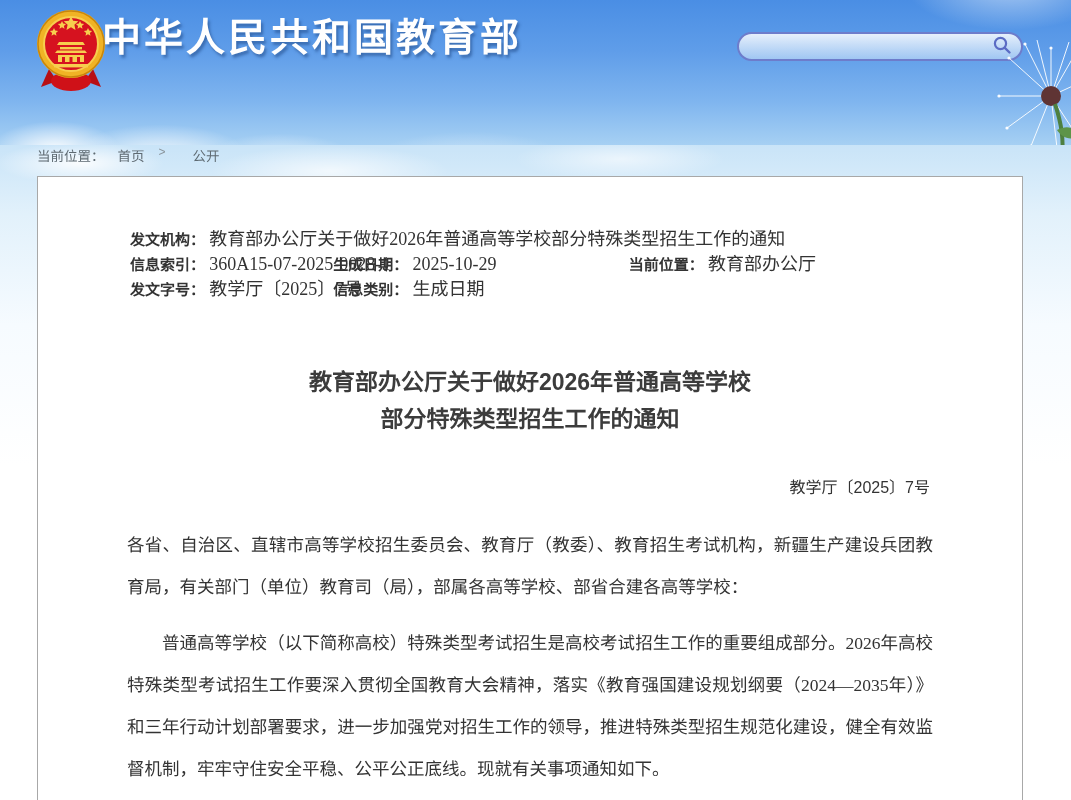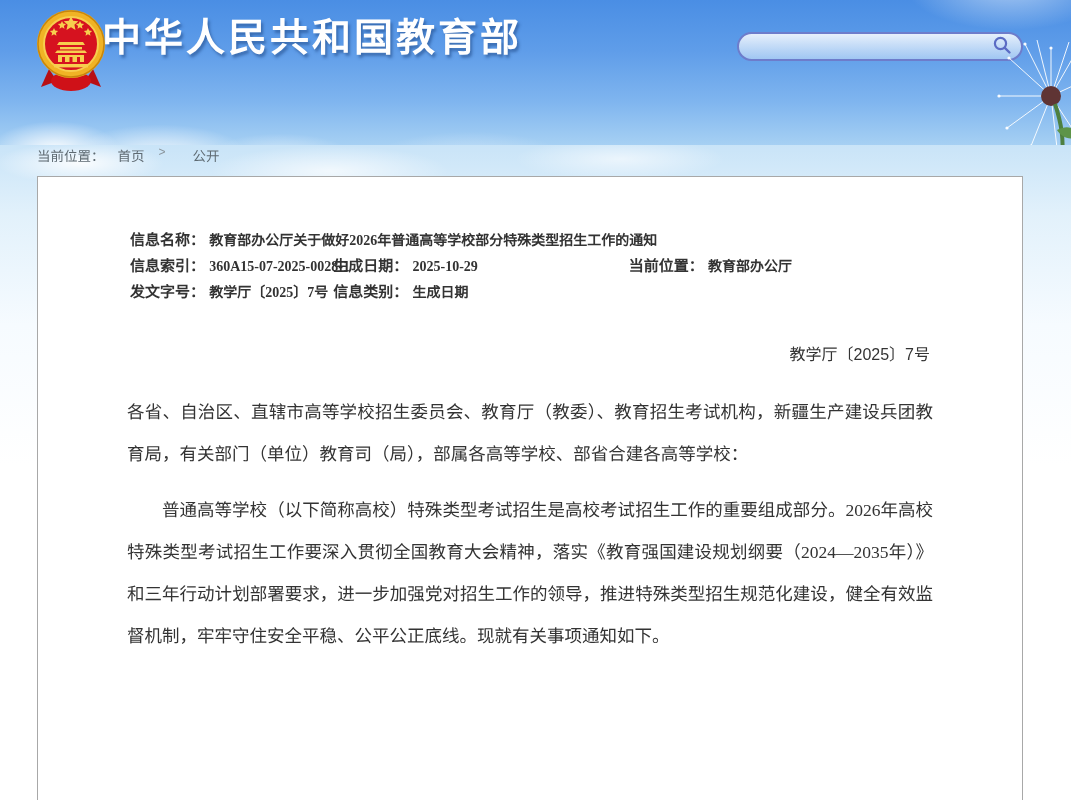--- a/index.html
+++ b/index.html
@@ -64,21 +64,21 @@
   .breadcrumb a{color:#5e6a72;text-decoration:none;cursor:pointer;margin-left:13px;}
   .crumb-sep{margin:0 14px;color:#8a959c;font-size:12px;}
   
   .panel{
     position:relative;margin-left:37px;width:986px;height:740px;box-sizing:border-box;
     background:#fff;border:1px solid #a8a8a8;
   }
   .meta{padding:50px 60px 0 92px;font-size:15px;color:#333;}
   .meta-row{line-height:25px;white-space:nowrap;}
   .meta-label{font-weight:bold;color:#333;}
-  .meta-value{font-family:"Liberation Serif","DejaVu Serif",serif;font-size:14px;color:#333;font-weight:bold;}
+  .meta-value{font-family:"Liberation Serif","DejaVu Serif",serif;font-size:18px;color:#333;}
   .w-index{display:inline-block;width:120px;}
   .w-date{display:inline-block;width:212px;}
   .w-docno{display:inline-block;width:120px;}
   .doc-title{
     margin:62px 40px 0;text-align:center;
     font-size:23px;font-weight:bold;color:#3c3c3c;line-height:37px;
   }
   .doc-number{
     margin-top:36px;text-align:right;padding-right:92px;
     font-size:16px;color:#333;
@@ -178,39 +178,43 @@
     <span>当前位置：</span>
     <a>首页</a>
     <span class="crumb-sep">&gt;</span>
     <a>公开</a>
   </div>
 
   <div class="panel">
 
     <div class="meta">
       <div class="meta-row">
-        <span class="meta-label">信息名称：</span>
+        <span class="meta-label">发文机构：</span>
         <span class="meta-value">教育部办公厅关于做好2026年普通高等学校部分特殊类型招生工作的通知</span>
       </div>
       <div class="meta-row">
         <span class="meta-label">信息索引：</span>
         <span class="meta-value w-index">360A15-07-2025-0028-1</span>
         <span class="meta-label">生成日期：</span>
         <span class="meta-value w-date">2025-10-29</span>
         <span class="meta-label">当前位置：</span>
         <span class="meta-value">教育部办公厅</span>
       </div>
       <div class="meta-row">
         <span class="meta-label">发文字号：</span>
         <span class="meta-value w-docno">教学厅〔2025〕7号</span>
         <span class="meta-label">信息类别：</span>
         <span class="meta-value">生成日期</span>
       </div>
     </div>
 
+    <h2 class="doc-title">
+      <span>教育部办公厅关于做好2026年普通高等学校</span><br>
+      <span>部分特殊类型招生工作的通知</span>
+    </h2>
 
     <div class="doc-number">教学厅〔2025〕7号</div>
 
     <div class="doc-content">
       <p>各省、自治区、直辖市高等学校招生委员会、教育厅（教委）、教育招生考试机构，新疆生产建设兵团教育局，有关部门（单位）教育司（局），部属各高等学校、部省合建各高等学校：</p>
       <p class="indent">普通高等学校（以下简称高校）特殊类型考试招生是高校考试招生工作的重要组成部分。2026年高校特殊类型考试招生工作要深入贯彻全国教育大会精神，落实《教育强国建设规划纲要（2024—2035年）》和三年行动计划部署要求，进一步加强党对招生工作的领导，推进特殊类型招生规范化建设，健全有效监督机制，牢牢守住安全平稳、公平公正底线。现就有关事项通知如下。</p>
     </div>
 
   </div>
 </div>

